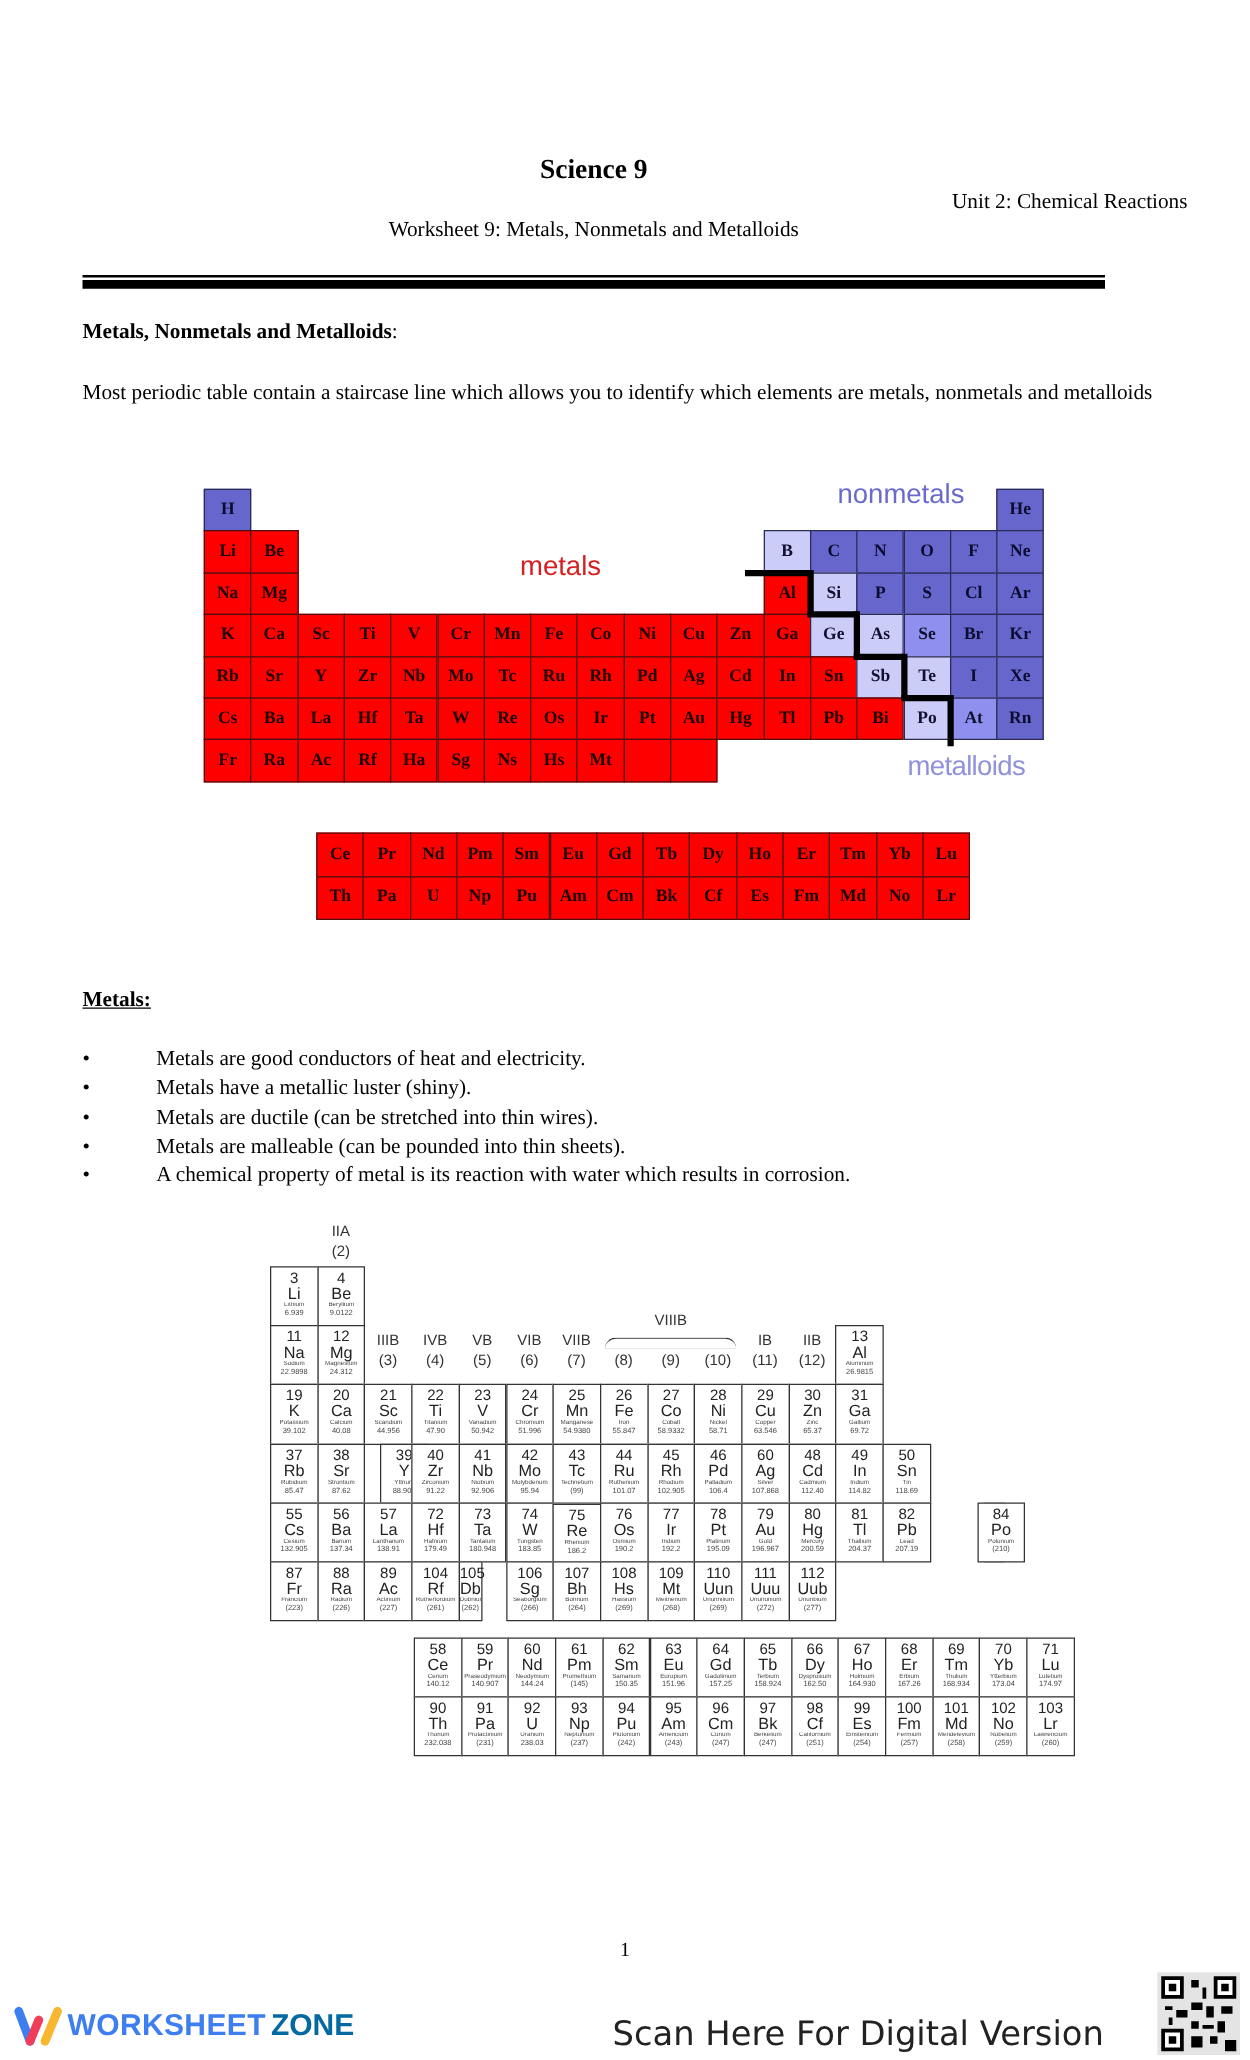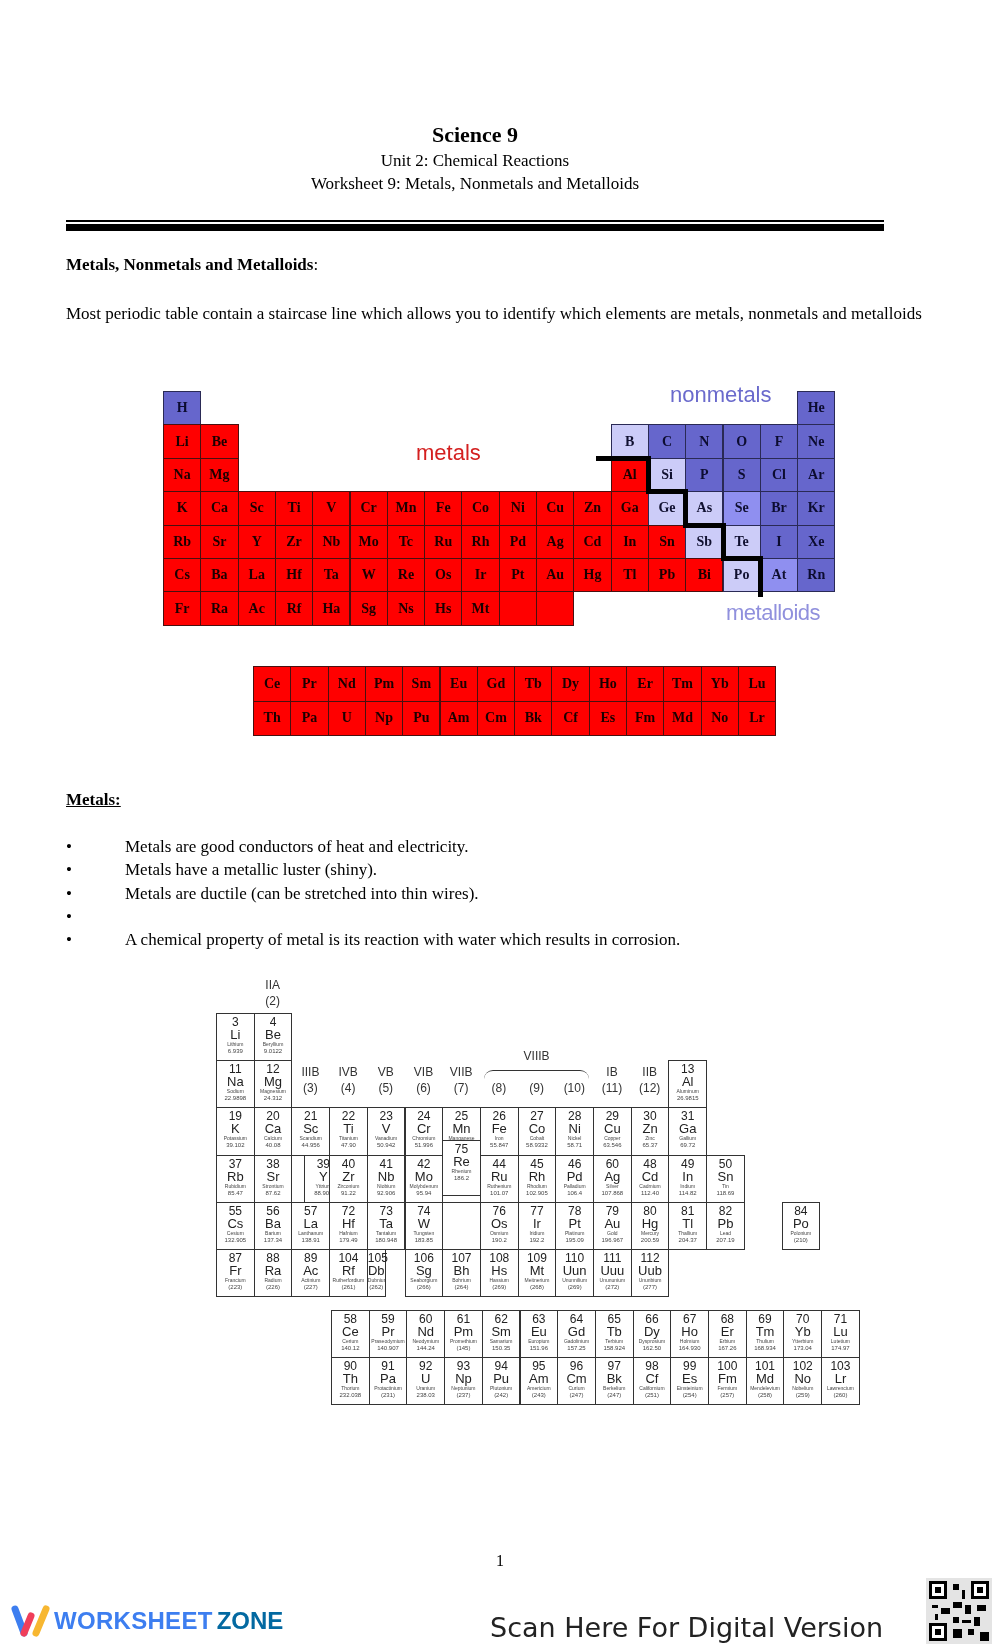--- a/index.html
+++ b/index.html
@@ -1,19 +1,19 @@
 <!DOCTYPE html>
 <html><head>
 <meta charset="utf-8">
 <style>
   html, body { margin:0; padding:0; background:#fff; }
   body { width:1000px; height:1648px; position:relative; overflow:hidden; font-family:"Liberation Serif", serif; color:#000; }
   .abs { position:absolute; }
   .title { left:0; width:950px; top:122px; text-align:center; font-size:22px; font-weight:bold; }
-  .sub1 { left:0; width:950px; top:151px; text-align:center; font-size:17px; }
+  .sub1 { left:0; width:950px; top:151px; text-align:right; font-size:17px; }
   .sub2 { left:0; width:950px; top:174px; text-align:center; font-size:17px; }
   .rule-thin { left:66px; top:220px; width:818px; height:2px; background:#000; }
   .rule-thick { left:66px; top:224px; width:818px; height:7px; background:#000; }
   .h-section { left:66px; top:255px; font-size:17px; }
   .h-section b { font-weight:bold; }
   .intro { left:66px; top:302px; width:880px; font-size:17px; line-height:23px; }
 
   
   .pt1 { left:0; top:0; width:1000px; height:760px; }
   .c1 { position:absolute; width:37px; height:33px; box-sizing:border-box; border:1px solid #4a1010; display:flex; align-items:center; justify-content:center; font-family:"Liberation Serif", serif; font-weight:bold; font-size:14px; color:#1a0000; }
@@ -194,20 +194,21 @@
     <div class="bullet-row">
       <span class="bullet-dot">•</span>
       <span>Metals have a metallic luster (shiny).</span>
     </div>
     <div class="bullet-row">
       <span class="bullet-dot">•</span>
       <span>Metals are ductile (can be stretched into thin wires).</span>
     </div>
     <div class="bullet-row">
       <span class="bullet-dot">•</span>
+      <span>Metals are malleable (can be pounded into thin sheets).</span>
     </div>
     <div class="bullet-row">
       <span class="bullet-dot">•</span>
       <span>A chemical property of metal is its reaction with water which results in corrosion.</span>
     </div>
   </div>
 
 <div id="pt2" class="abs" style="left:0;top:0;width:1000px;height:1500px;">
     <div class="c2" style="left: 216px; top: 1013px; width: 38.7px; height: 48.2px;">
       <span class="num">3</span>
@@ -430,21 +431,21 @@
       <span class="sym">Ta</span>
       <span class="name">Tantalum</span>
       <span class="mass">180.948</span>
     </div>
     <div class="c2" style="left: 404.5px; top: 1201.8px; width: 38.7px; height: 48.2px;">
       <span class="num">74</span>
       <span class="sym">W</span>
       <span class="name">Tungsten</span>
       <span class="mass">183.85</span>
     </div>
-    <div class="c2" style="left: 442.2px; top: 1140px; width: 38.7px; height: 56px;">
+    <div class="c2" style="left: 442.2px; top: 1203px; width: 38.7px; height: 56px;">
       <span class="num">75</span>
       <span class="sym">Re</span>
       <span class="name">Rhenium</span>
       <span class="mass">186.2</span>
     </div>
     <div class="c2" style="left: 479.9px; top: 1201.8px; width: 38.7px; height: 48.2px;">
       <span class="num">76</span>
       <span class="sym">Os</span>
       <span class="name">Osmium</span>
       <span class="mass">190.2</span>

